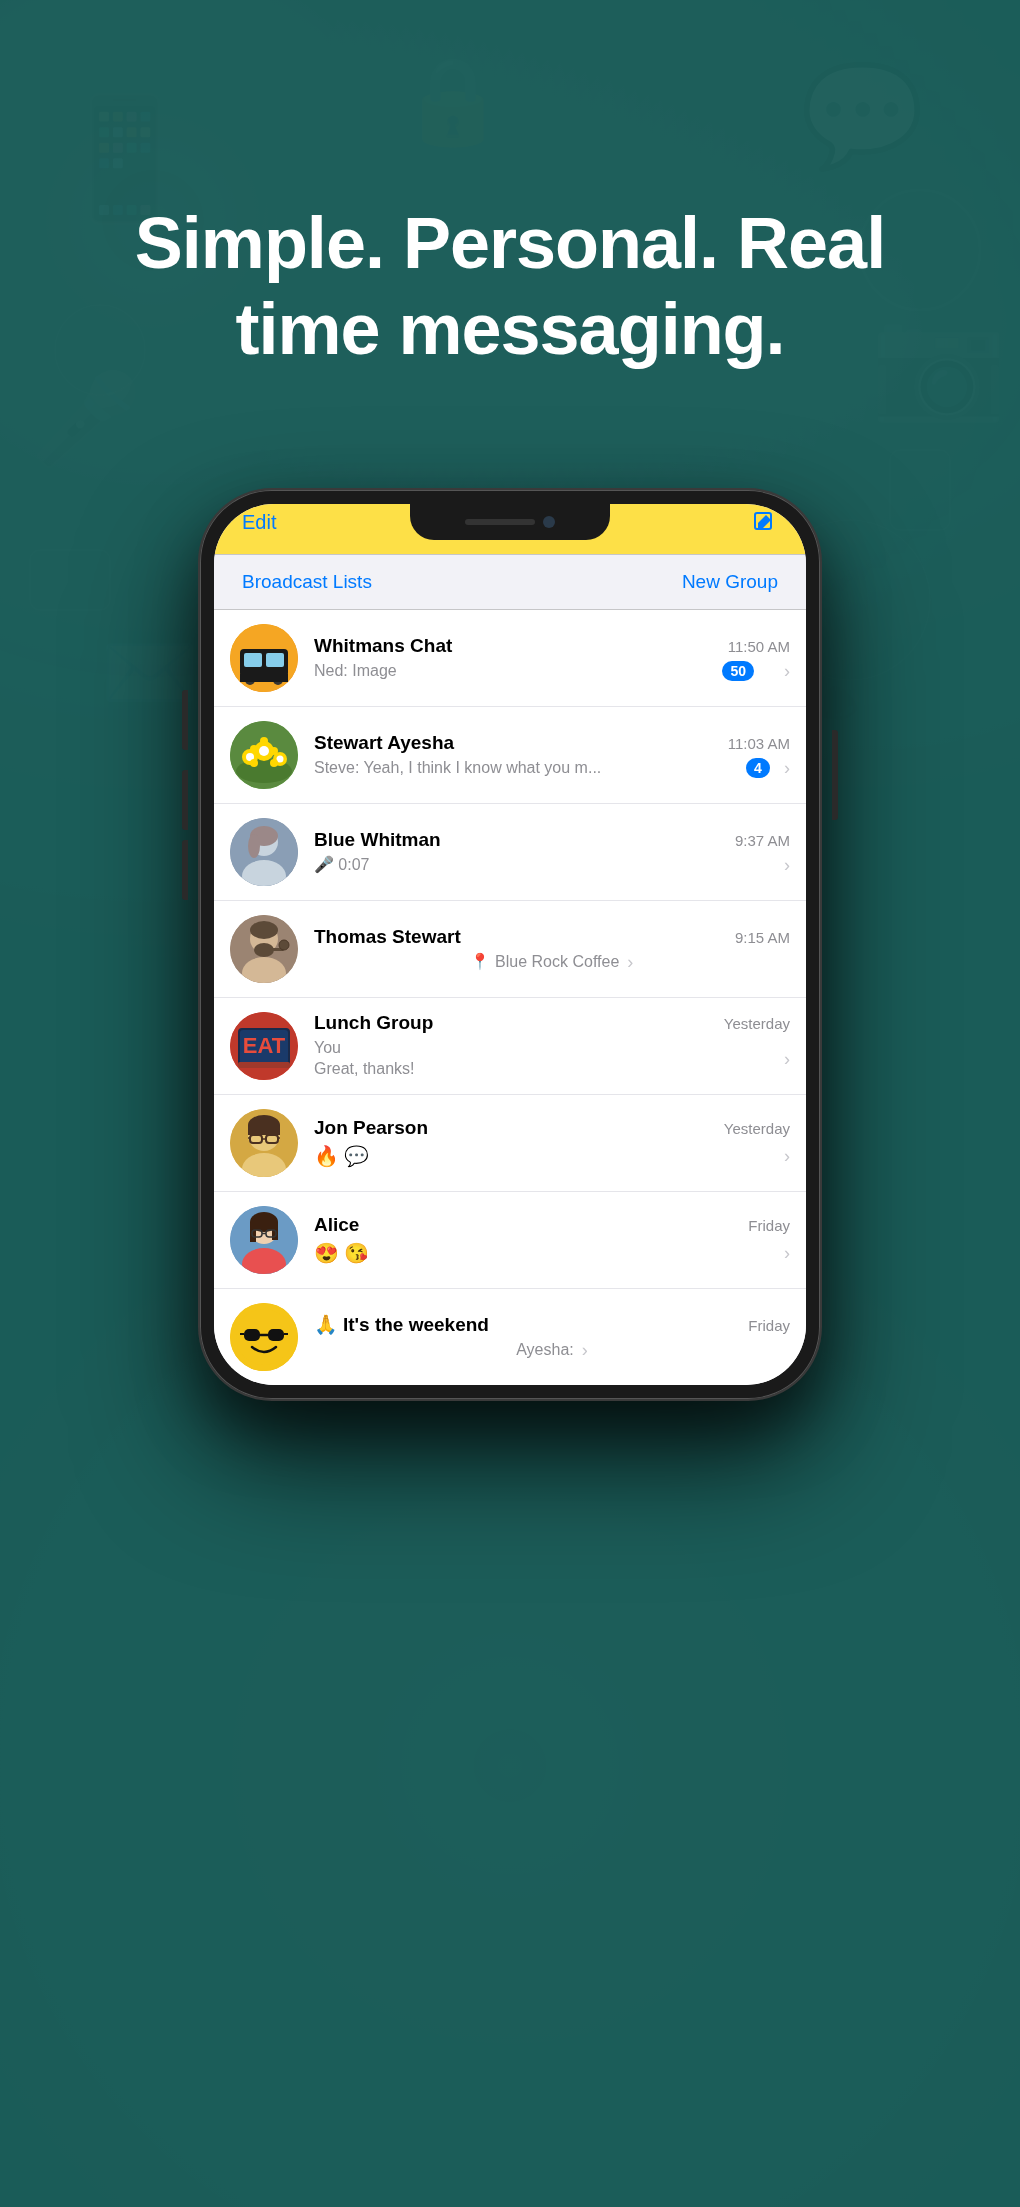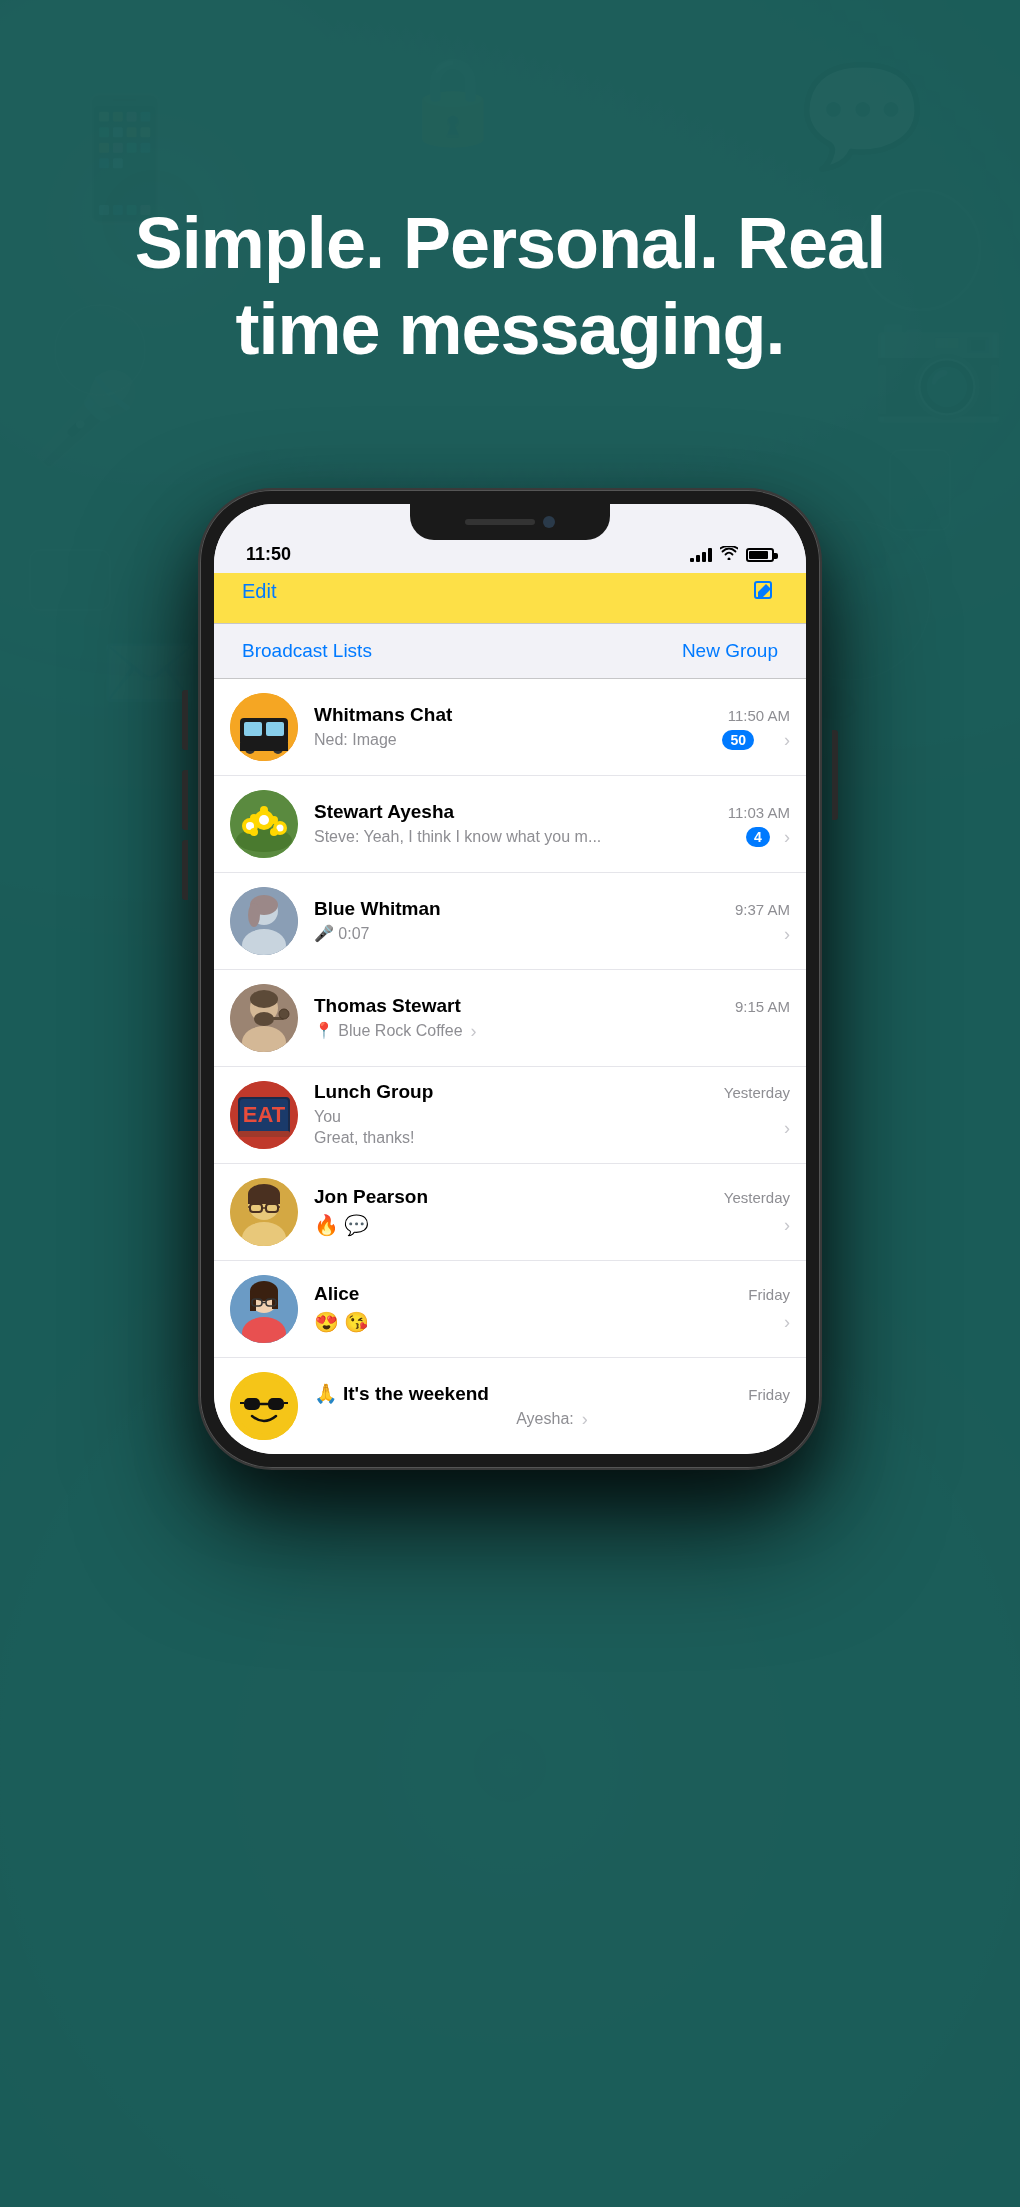--- a/index.html
+++ b/index.html
@@ -415,42 +415,20 @@
 
 <div class="phone-wrapper">
   <div class="phone-outer">
     <div class="phone-screen">
 
       <div class="notch">
         <div class="notch-speaker"></div>
         <div class="notch-camera"></div>
       </div>
 
-      <div class="status-bar">
-        <span class="status-time">11:50</span>
-        <div class="status-icons">
-          <div class="signal-bars">
-            <div class="signal-bar" style="height:4px"></div>
-            <div class="signal-bar" style="height:7px"></div>
-            <div class="signal-bar" style="height:10px"></div>
-            <div class="signal-bar" style="height:14px"></div>
-          </div>
-          <span class="wifi-icon">
-            <svg width="18" height="14" viewBox="0 0 18 14" fill="none">
-              <path d="M9 11.5a1.5 1.5 0 100 3 1.5 1.5 0 000-3z" fill="#000"></path>
-              <path d="M5.5 8.5C6.7 7.3 7.8 6.7 9 6.7s2.3.6 3.5 1.8" stroke="#000" stroke-width="1.8" stroke-linecap="round" fill="none"></path>
-              <path d="M2.5 5.5C4.4 3.6 6.6 2.5 9 2.5s4.6 1.1 6.5 3" stroke="#000" stroke-width="1.8" stroke-linecap="round" fill="none"></path>
-              <path d="M0 2.5C2.4 0.8 5.6 0 9 0s6.6.8 9 2.5" stroke="#000" stroke-width="1.8" stroke-linecap="round" fill="none"></path>
-            </svg>
-          </span>
-          <div class="battery-icon">
-            <div class="battery-fill"></div>
-          </div>
-        </div>
-      </div>
 
       <div class="app-header">
         <div class="header-actions">
           <span class="edit-btn">Edit</span>
           <div class="compose-btn">
             <svg width="24" height="24" viewBox="0 0 24 24" fill="none">
               <rect x="3" y="3" width="16" height="16" rx="2" stroke="#007aff" stroke-width="2" fill="none"></rect>
               <path d="M16 7l-6 6-3-3" stroke="none"></path>
               <path d="M14 5l5 5-8 8H6v-5l8-8z" fill="#007aff"></path>
             </svg>
@@ -578,21 +556,21 @@
 
               <rect x="40" y="33" width="14" height="3" rx="1.5" fill="#5c4a38"></rect>
               <circle cx="54" cy="30" r="5" fill="#5c4a38" stroke="#4a3828" stroke-width="1"></circle>
             </svg>
           </div>
           <div class="chat-content">
             <div class="chat-top">
               <span class="chat-name">Thomas Stewart</span>
               <span class="chat-time">9:15 AM</span>
             </div>
-            <div style="display:flex;align-items:center;justify-content:flex-start">
+            <div style="display:flex;align-items:center;justify-content:center">
               <span class="chat-preview">
                 <span style="color:#8e8e93">📍</span> Blue Rock Coffee
               </span>
               <span class="chevron">›</span>
             </div>
           </div>
         </div>
 
         <div class="chat-item">
           <div class="avatar avatar-lunch">

